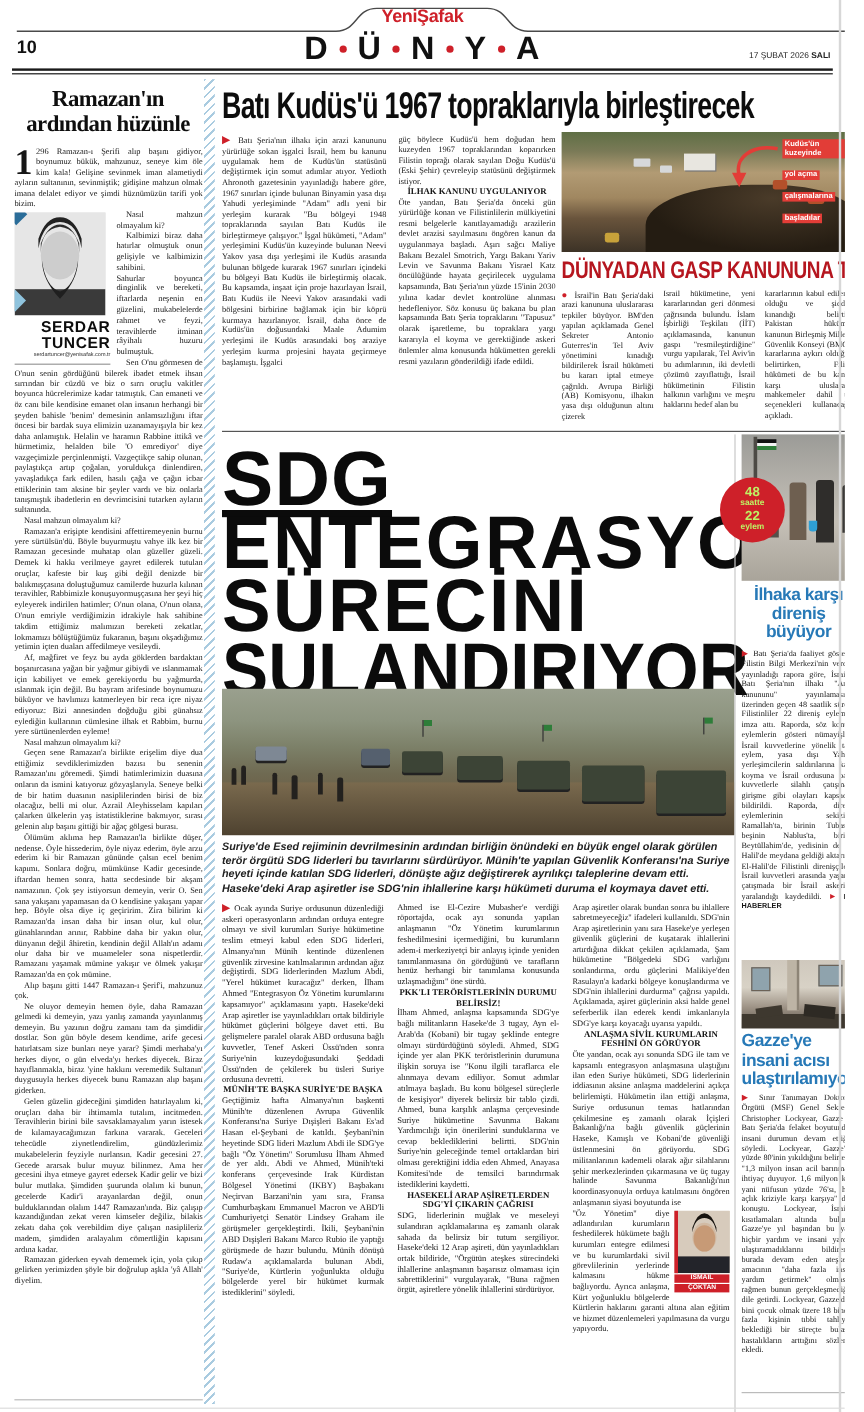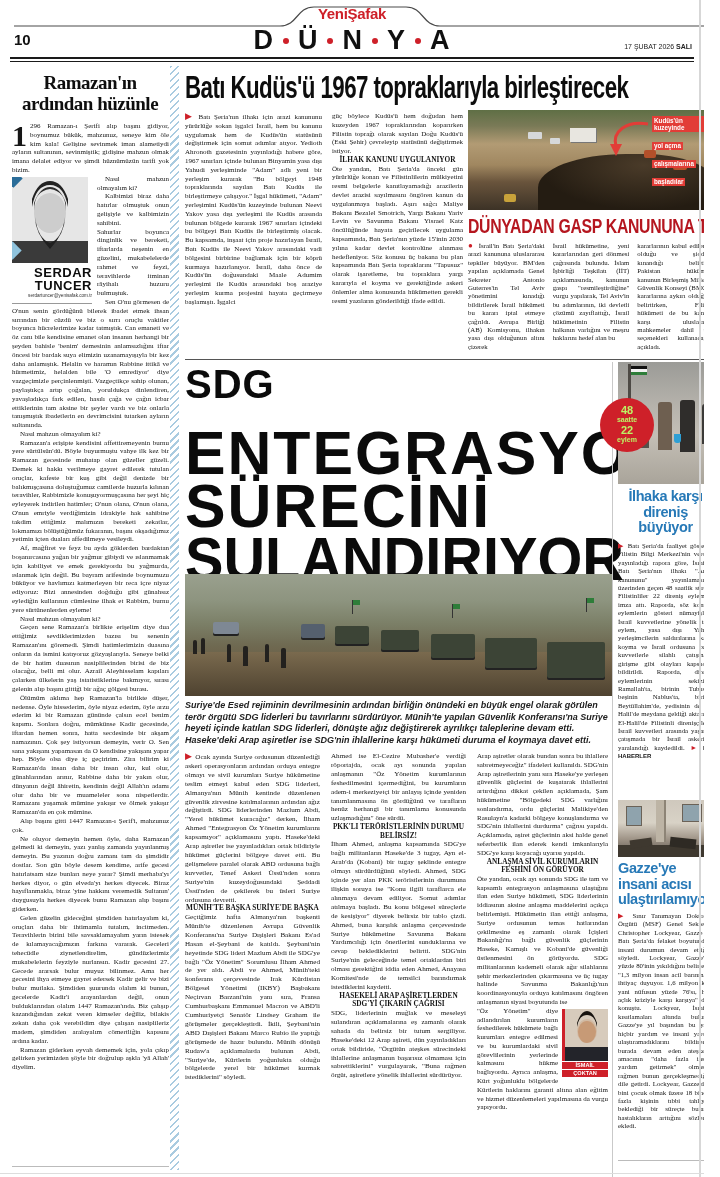--- a/index.html
+++ b/index.html
@@ -72,21 +72,21 @@
      font-family:"Liberation Sans",sans-serif;font-weight:bold;font-size:20px;
      letter-spacing:-0.4px;transform:scaleX(0.79);transform-origin:left;color:#b5161f;}
   #tepki-cols{position:absolute;left:468px;top:242px;width:246px;height:114px;
      display:flex;gap:8px;overflow:hidden;}
   #tepki-cols .tc{width:77px;overflow:hidden;}
   #rule-mid{position:absolute;left:185px;top:359px;width:528px;height:1px;background:#555;}
 
   
   .bigline{position:absolute;left:185px;white-space:nowrap;color:#0b0b0b;
      font-family:"Liberation Sans",sans-serif;font-weight:bold;}
-  #h-sdg{top:362px;font-size:40px;letter-spacing:1px;}
+  #h-sdg{top:362px;font-size:64px;letter-spacing:1px;text-decoration:underline;}
   #kicker{position:absolute;left:318px;top:369px;width:222px;color:var(--red);
      font-weight:bold;font-size:19px;line-height:21px;font-family:"Liberation Serif",serif;}
   #h-ent{top:417px;font-size:62px;letter-spacing:2px;transform:scaleX(0.98);transform-origin:left;}
   #h-sur{top:470px;font-size:62px;letter-spacing:2px;transform:scaleX(0.98);transform-origin:left;}
   #h-sul{top:523px;font-size:62px;letter-spacing:0px;transform:scaleX(0.93);transform-origin:left;}
   #photo-convoy{position:absolute;left:185px;top:574px;width:427px;height:122px;overflow:hidden;
      background:linear-gradient(180deg,#9aa08e 0%,#8d947f 22%,#7c8068 40%,#6f6a52 58%,#6b5d44 75%,#5c4c36 100%);}
   #photo-convoy .road{position:absolute;left:0;bottom:0;width:100%;height:44px;
      background:linear-gradient(180deg,#7a6a4e,#4e4230);}
   .vehicle{position:absolute;background:#3c4436;border-radius:2px;box-shadow:0 2px 0 #222;}

